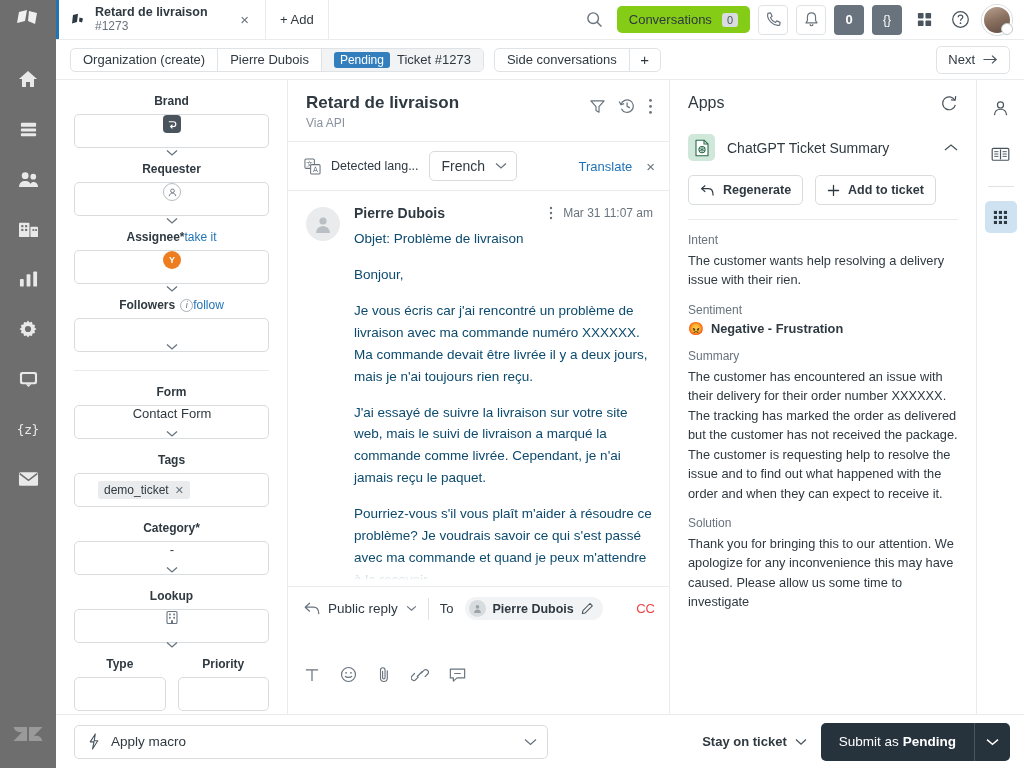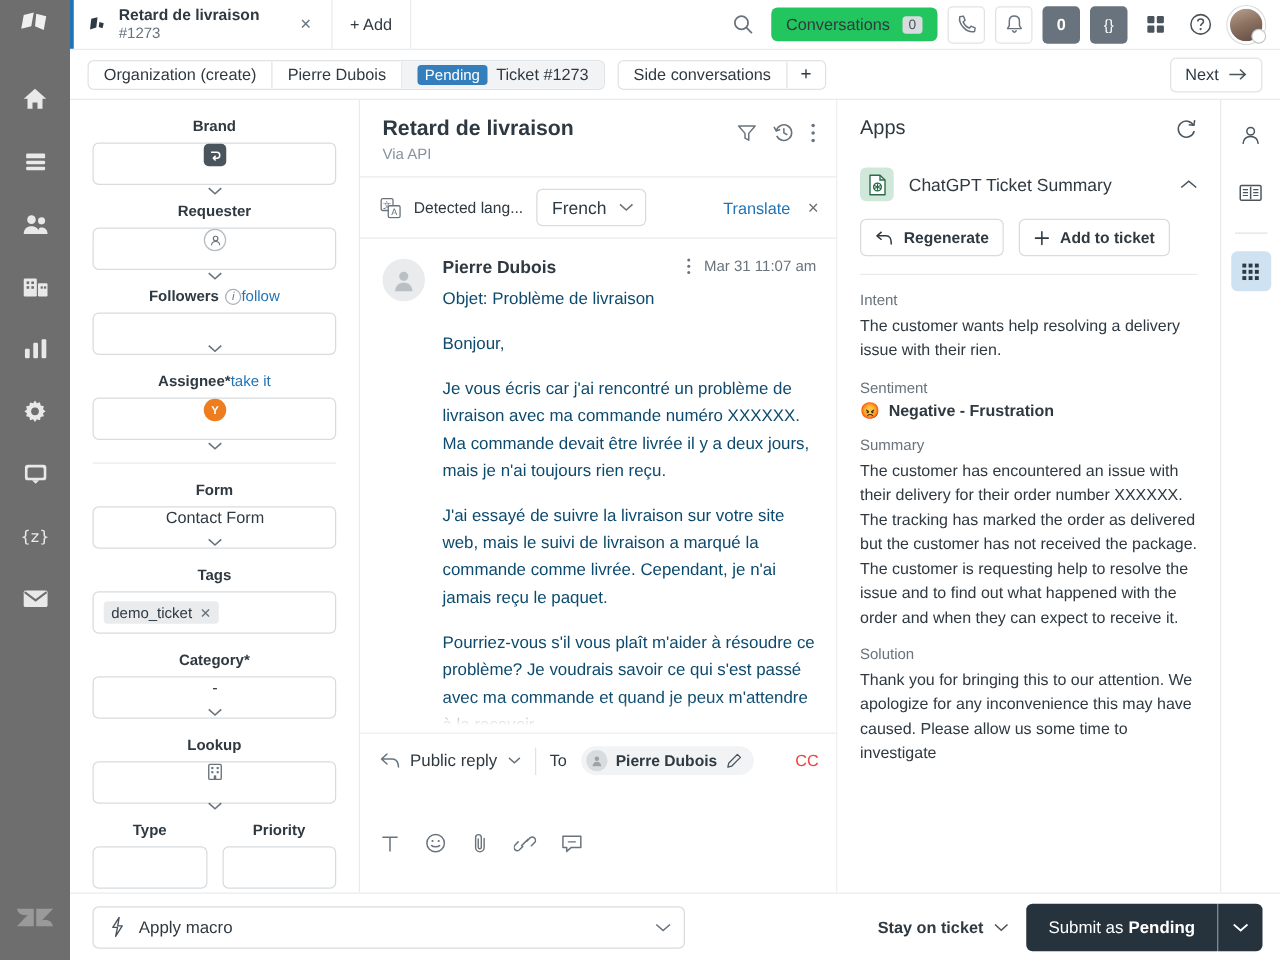--- a/index.html
+++ b/index.html
@@ -47,21 +47,21 @@
     color: #2f3941; border-right: 1px solid #e9ebed; cursor: pointer;
   }
   .topbar-spacer { flex: 1; }
   .topbar-right { display: flex; align-items: center; gap: 8px; padding: 0 12px 0 0; }
   .icon-btn {
     width: 30px; height: 30px; border: 1px solid #e0e3e6; border-radius: 4px;
     display: flex; align-items: center; justify-content: center; cursor: pointer; background:#fff;
   }
   .icon-plain { width: 28px; height: 28px; display:flex; align-items:center; justify-content:center; cursor:pointer;}
   .conv-pill {
-    display:flex; align-items:center; gap:10px; background:#22c55e; border-radius:5px;
+    display:flex; align-items:center; gap:10px; background:#84cc16; border-radius:5px;
     padding: 6px 12px; font-size:13px; color:#2f3941; cursor:pointer;
   }
   .conv-count { background:#d8dcde; border-radius:3px; font-size:11px; padding:1px 5px; color:#49545c;}
   .sq-badge {
     width: 30px; height: 30px; border-radius: 4px; background: #68737d; color: #fff;
     display: flex; align-items: center; justify-content: center; font-size: 13px; font-weight: 700;
     cursor: pointer;
   }
   .sq-badge.mono { font-size: 12px; font-weight: 400; }
   .avatar-top {
@@ -125,21 +125,21 @@
     display: flex; align-items: center; justify-content: center; font-size: 9px; font-weight: 700;
   }
   .info-i {
     width: 13px; height: 13px; border-radius: 50%; border: 1px solid #a9b0b5; color: #68737d;
     font-size: 9px; display: inline-flex; align-items: center; justify-content: center; font-weight: 400;
     font-style: italic;
   }
   .divider-h { height: 1px; background: #e9ebed; margin: 18px 0 14px 0; }
   .tagbox {
     min-height: 34px; border: 1px solid #d8dcde; border-radius: 5px; display: flex; align-items: center;
-    padding: 0 8px; gap: 6px; flex-wrap: wrap; background:#fff; cursor:text;
+    padding: 0 23px; gap: 6px; flex-wrap: wrap; background:#fff; cursor:text;
   }
   .tag {
     background: #e9ebed; border-radius: 3px; padding: 2px 6px; font-size: 12px; display:flex;
     align-items:center; gap:6px; color:#2f3941;
   }
   .tag .x { color: #68737d; cursor: pointer; font-size: 11px;}
   .two-col { display: flex; gap: 12px; }
   .two-col .field { flex: 1; margin-bottom: 0;}
 
   
@@ -481,44 +481,44 @@
             <span>
               <svg width="12" height="8" viewBox="0 0 12 8">
                   <path d="M1 1.5 L6 6 L11 1.5" fill="none" stroke="#68737d" stroke-width="1.3"></path>
                 </svg>
             </span>
           </div>
         </div>
 
         <div class="field">
           <div class="field-label-row">
+            <span class="field-label">Assignee*</span>
+            <span class="field-link">take it</span>
+          </div>
+          <div class="select">
+            <span class="av-orange">Y</span>
+            <span class="val">Support/Yolan M...</span>
+            <span>
+              <svg width="12" height="8" viewBox="0 0 12 8">
+                  <path d="M1 1.5 L6 6 L11 1.5" fill="none" stroke="#68737d" stroke-width="1.3"></path>
+                </svg>
+            </span>
+          </div>
+        </div>
+
+        <div class="field">
+          <div class="field-label-row">
             <span class="field-label">
               <span>Followers</span>
               <span class="info-i">i</span>
             </span>
             <span class="field-link">follow</span>
           </div>
           <div class="select">
             <span class="val"></span>
-            <span>
-              <svg width="12" height="8" viewBox="0 0 12 8">
-                  <path d="M1 1.5 L6 6 L11 1.5" fill="none" stroke="#68737d" stroke-width="1.3"></path>
-                </svg>
-            </span>
-          </div>
-        </div>
-
-        <div class="field">
-          <div class="field-label-row">
-            <span class="field-label">Assignee*</span>
-            <span class="field-link">take it</span>
-          </div>
-          <div class="select">
-            <span class="av-orange">Y</span>
-            <span class="val">Support/Yolan M...</span>
             <span>
               <svg width="12" height="8" viewBox="0 0 12 8">
                   <path d="M1 1.5 L6 6 L11 1.5" fill="none" stroke="#68737d" stroke-width="1.3"></path>
                 </svg>
             </span>
           </div>
         </div>
 
         <div class="divider-h"></div>
 

